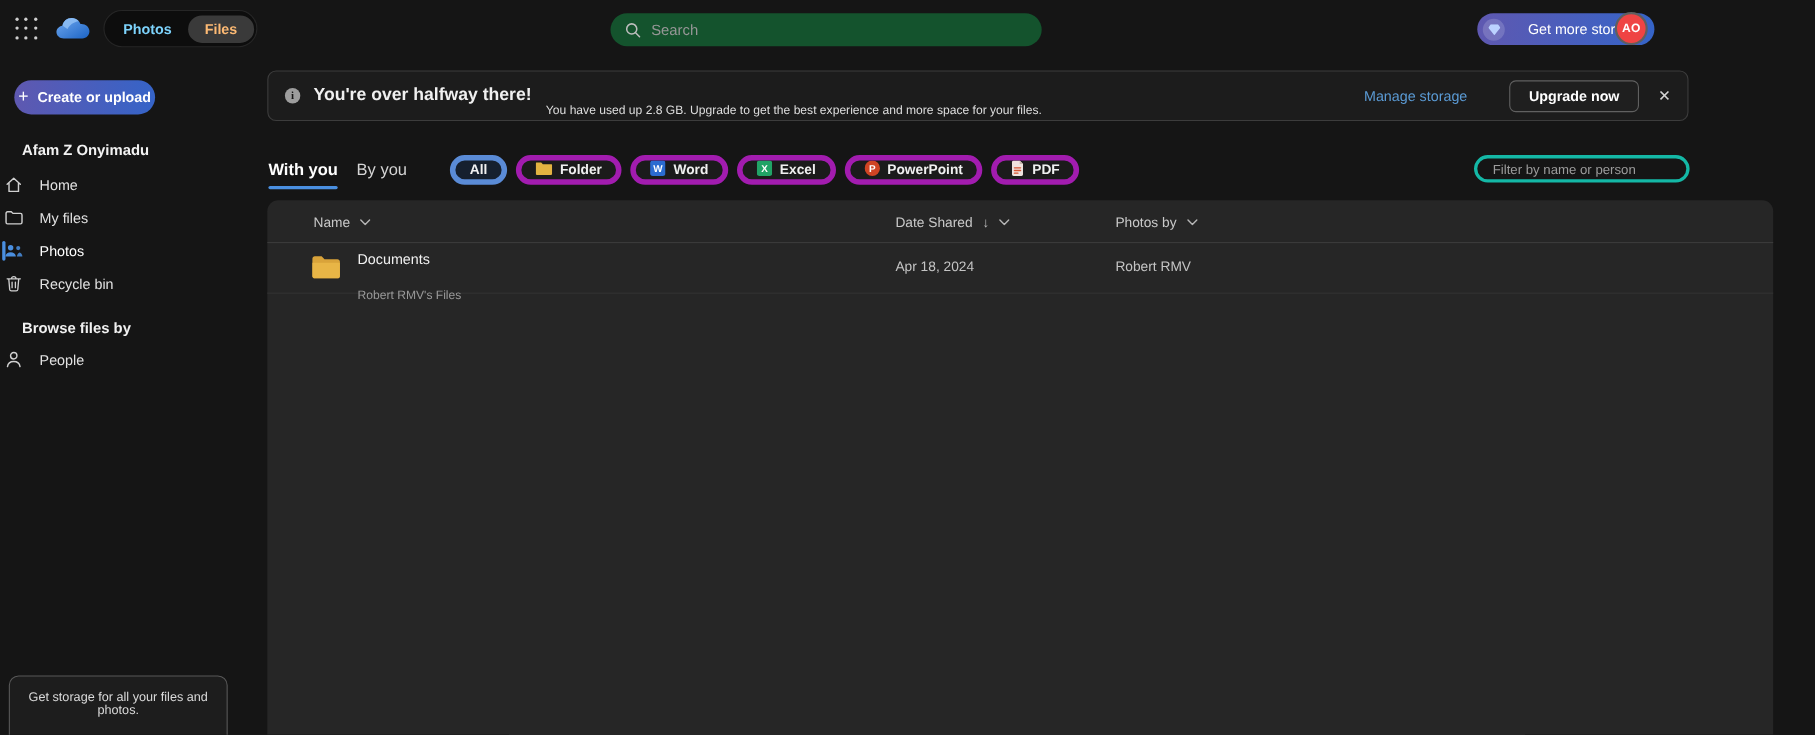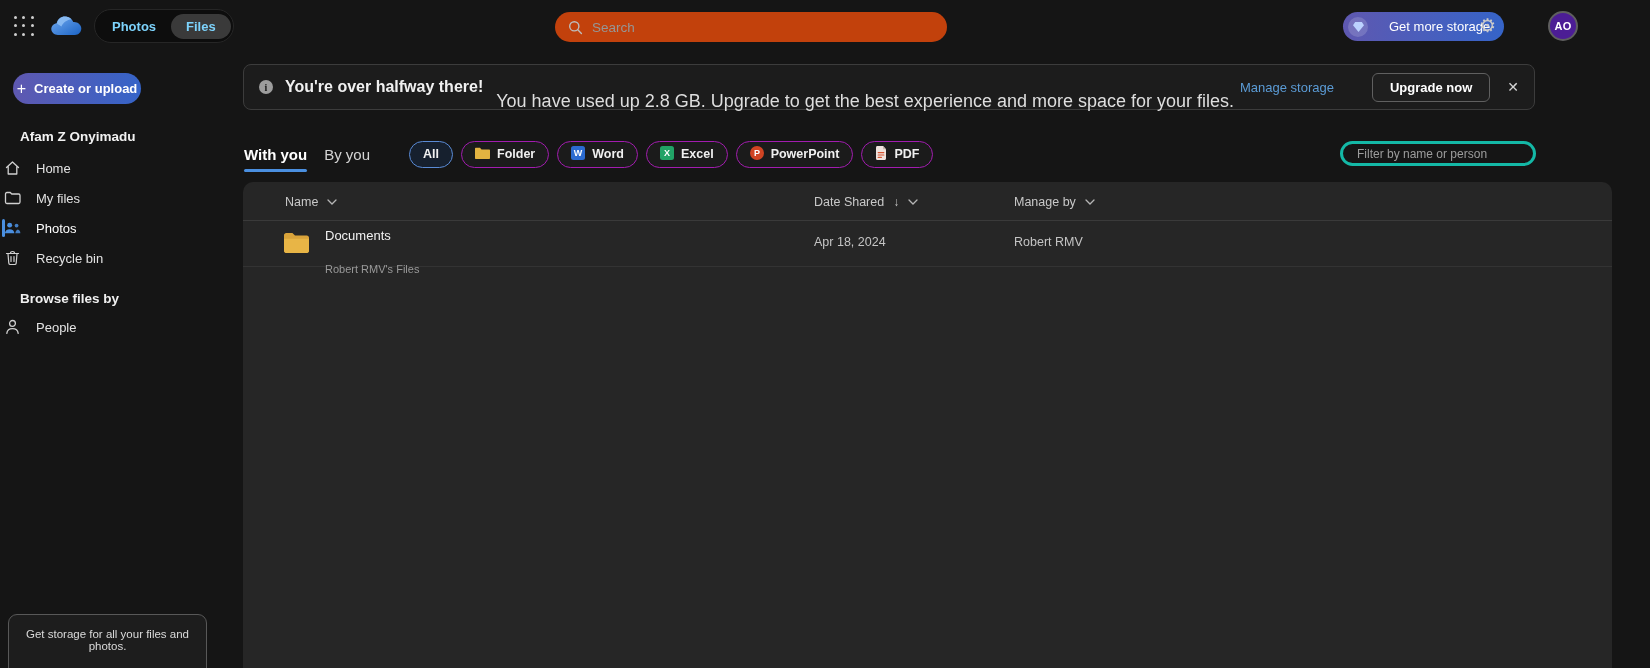--- a/index.html
+++ b/index.html
@@ -12,47 +12,47 @@
   
   .topbar { position:absolute; top:0; left:0; right:0; height:52px; }
   .waffle { position:absolute; left:14px; top:16px; width:21px; height:21px;
     display:grid; grid-template-columns:repeat(3,1fr); gap:4px; cursor:pointer; }
   .waffle i { width:3px; height:3px; border-radius:50%; background:#cfcfcf; }
   .cloud-logo { position:absolute; left:48px; top:13px; cursor:pointer; }
   .toggle { position:absolute; left:94px; top:9px; height:34px; background:#0d0d0d;
     border:1px solid #262626; border-radius:17px; display:flex; align-items:center; padding:2px; }
   .toggle .opt { padding:5px 15px; font-size:13px; font-weight:700; color:#7dd3fc;
     border-radius:14px; cursor:pointer; }
-  .toggle .opt.selected { background:#3a3a3a; color:#7dd3fc; }
+  .toggle .opt.selected { background:#3a3a3a; color:#fdba74; }
   .searchbar { position:absolute; left:555px; top:12px; width:392px; height:30px;
-    background:#c2410c; border-radius:15px; display:flex; align-items:center;
+    background:#14532d; border-radius:15px; display:flex; align-items:center;
     padding-left:13px; gap:9px; cursor:text; }
   .searchbar input { background:transparent; border:none; outline:none; color:#cfcfcf;
     font-size:13.5px; font-family:"Liberation Sans",sans-serif; width:330px; }
   .searchbar input::placeholder { color:#969696; }
   .storage-btn { position:absolute; left:1343px; top:12px; height:29px;
     background:linear-gradient(95deg,#5f58b0 0%,#3564c8 100%);
     border-radius:15px; display:flex; align-items:center; padding:0 14px 0 5px; gap:21px;
     cursor:pointer; border:none; }
   .storage-btn .gem-wrap { width:20px; height:20px; border-radius:50%;
     background:rgba(255,255,255,.16); display:flex; align-items:center; justify-content:center; }
   .storage-btn span.lbl { color:#ffffff; font-size:13px; font-weight:400; }
   .gear { position:absolute; left:1479px; top:14px; font-size:19px; color:#c9c9c9; cursor:pointer; }
-  .avatar { position:absolute; left:1548px; top:11px; width:30px; height:30px; border-radius:50%;
-    border:2px solid #5f5f5f; background:#4c1d95; color:#fff; font-size:11px; font-weight:700;
+  .avatar { position:absolute; left:1468px; top:11px; width:30px; height:30px; border-radius:50%;
+    border:2px solid #5f5f5f; background:#ef4444; color:#fff; font-size:11px; font-weight:700;
     display:flex; align-items:center; justify-content:center; letter-spacing:.3px; cursor:pointer; }
   
   .banner { position:absolute; left:243px; top:64px; width:1292px; height:46px;
     background:#1c1c1c; border:1px solid #3c3c3c; border-radius:8px;
     display:flex; align-items:center; padding:0 15px; }
   .info-ic { width:14px; height:14px; border-radius:50%; background:#9d9d9d; color:#161616;
     font-size:10px; font-weight:700; font-family:"Liberation Serif",serif;
     display:flex; align-items:center; justify-content:center; flex:0 0 auto; }
   .banner .b-title { margin-left:12px; font-size:16px; font-weight:700; color:#f0f0f0; }
-  .banner .b-msg { margin-left:13px; font-size:18px; color:#dedede;margin-top:28px; }
+  .banner .b-msg { margin-left:13px; font-size:11px; color:#dedede;margin-top:28px; }
   .banner .spacer { flex:1; }
   .banner .manage { color:#5b9bd5; font-size:13px; margin-right:38px; cursor:pointer; text-decoration:none; }
   .banner .upgrade { background:#1f1f1f; border:1px solid #606060; border-radius:6px;
     padding:6px 17px; color:#ffffff; font-size:13px; font-weight:700; cursor:pointer;
     font-family:"Liberation Sans",sans-serif; }
   .banner .close { margin-left:17px; color:#d4d4d4; font-size:14px; cursor:pointer; }
   
   .sidebar { position:absolute; top:52px; left:0; width:243px; bottom:0; }
   .create-btn { margin:21px 0 0 13px; width:128px; height:31px; border:none; border-radius:16px;
     background:linear-gradient(95deg,#5f58b0 0%,#3564c8 100%); color:#fff;
@@ -69,21 +69,21 @@
     width:3px; height:18px; border-radius:2px; background:#4a8fe0; }
   .side-head { margin:18px 0 6px 20px; font-size:13.5px; font-weight:700; color:#f0f0f0; }
   
   .filter-row { position:absolute; left:244px; top:139px; height:30px;
     display:flex; align-items:center; }
   .tab { position:relative; font-size:15px; color:#d4d4d4; margin-right:17px; cursor:pointer; }
   .tab.selected { color:#ffffff; font-weight:700; }
   .tab.selected::after { content:""; position:absolute; left:0; right:0; bottom:-9px;
     height:3px; border-radius:2px; background:#4a8fe0; }
   .pills { display:flex; gap:8px; margin-left:22px; }
-  .pill { height:27px; border:1px solid #a21caf; background:#1b1b1b; border-radius:14px;
+  .pill { height:27px; border:5px solid #a21caf; background:#1b1b1b; border-radius:14px;
     display:flex; align-items:center; gap:7px; padding:0 13px; cursor:pointer;
     font-size:12.5px; font-weight:700; color:#f0f0f0; }
   .pill.selected { border-color:#5a8bd6; background:#16202e; }
   .filter-input { position:absolute; left:1340px; top:141px; width:196px; height:25px;
     border:3px solid #14b8a6; background:transparent; border-radius:13px; outline:none;
     color:#cfcfcf; font-size:12px; padding:0 14px; font-family:Liberation Sans, sans-serif; }
   .filter-input::placeholder { color:#9c9c9c; }
   
   .panel { position:absolute; left:243px; top:182px; width:1369px; bottom:0;
     background:#262626; border-radius:10px 10px 0 0; }
@@ -288,21 +288,21 @@
         </svg>
     </div>
     <div class="th th-date">
       <span>Date Shared</span>
       <span class="sort-arrow">↓</span>
       <svg width="10" height="6" viewBox="0 0 10 6">
           <path d="M1 1l4 4 4-4" stroke="#b5b5b5" fill="none" stroke-width="1.3" stroke-linecap="round"></path>
         </svg>
     </div>
     <div class="th th-shared">
-      <span>Manage by</span>
+      <span>Photos by</span>
       <svg width="10" height="6" viewBox="0 0 10 6">
           <path d="M1 1l4 4 4-4" stroke="#b5b5b5" fill="none" stroke-width="1.3" stroke-linecap="round"></path>
         </svg>
     </div>
   </div>
   <div class="trow">
     <span class="fold">
       <svg width="27" height="22" viewBox="0 0 27 22">
         <path d="M1 3.2C1 2 2 1 3.2 1h6.2l2.6 2.6h11.8C25 3.6 26 4.6 26 5.8V18.8c0 1.2-1 2.2-2.2 2.2H3.2C2 21 1 20 1 18.8z" fill="#d9a33a"></path>
         <path d="M1 6.8h25v12c0 1.2-1 2.2-2.2 2.2H3.2C2 21 1 20 1 18.8z" fill="#e8b546"></path>

